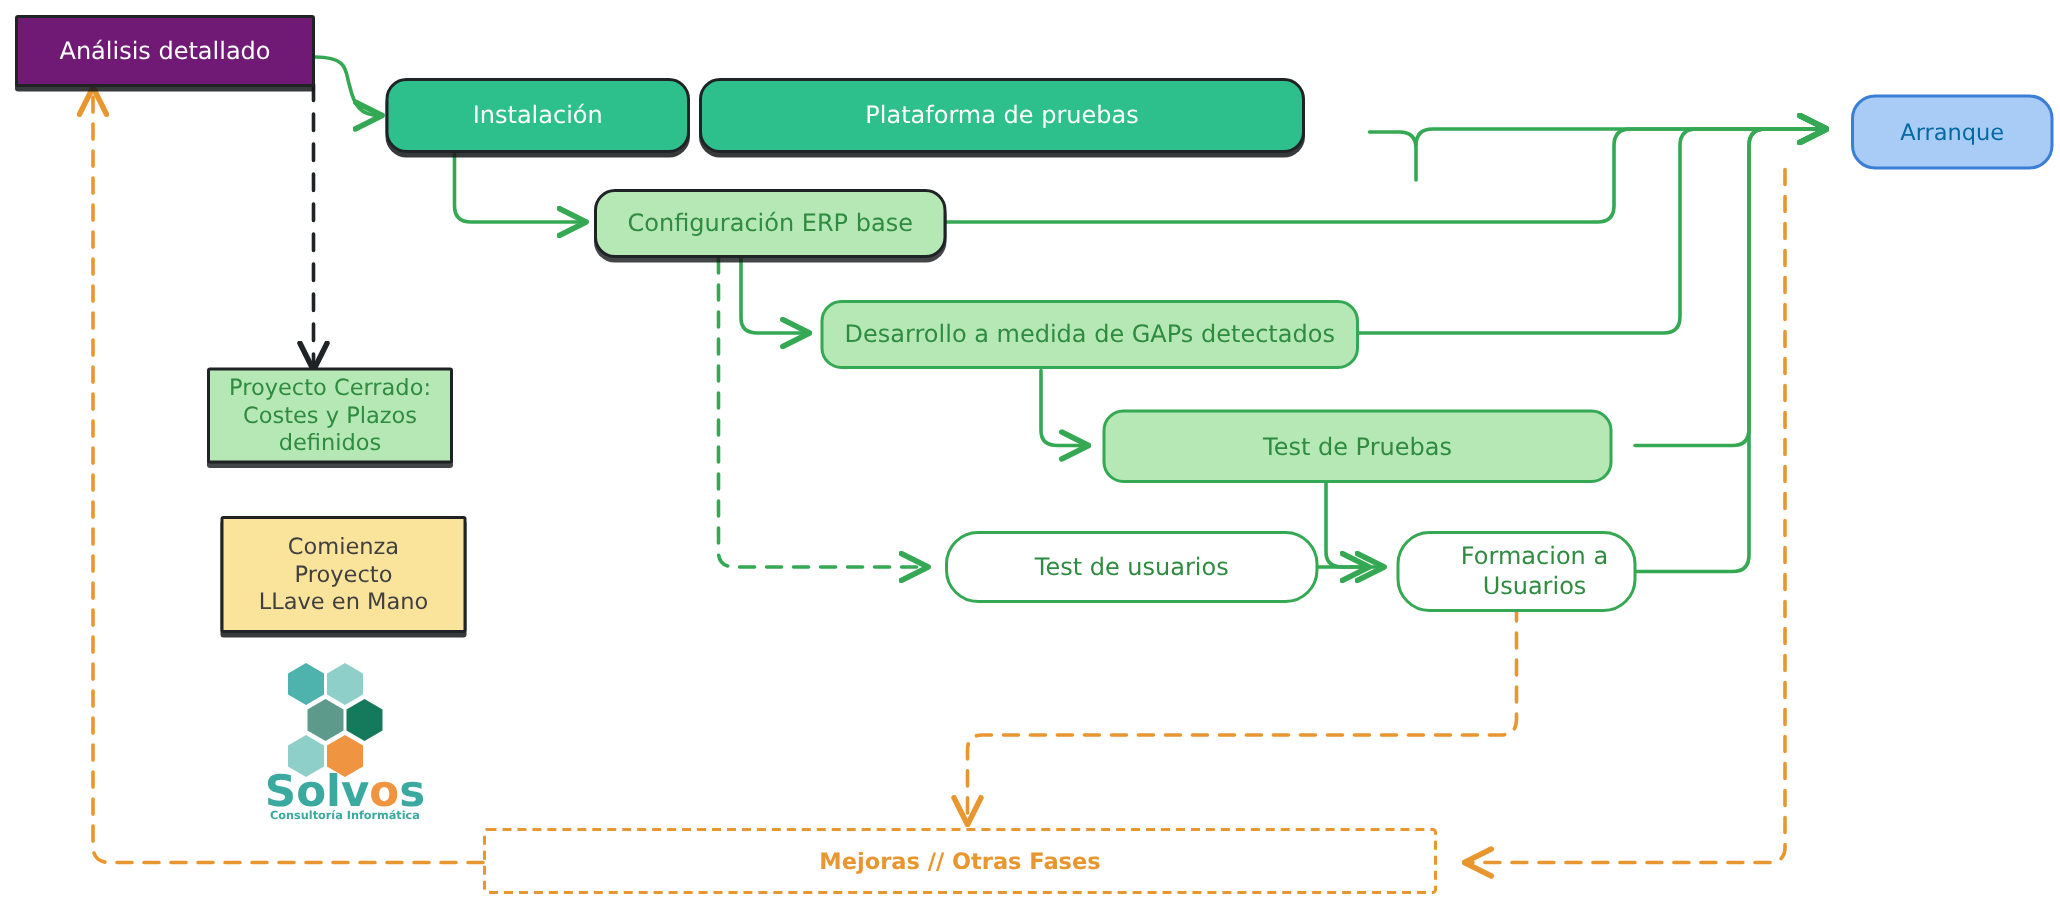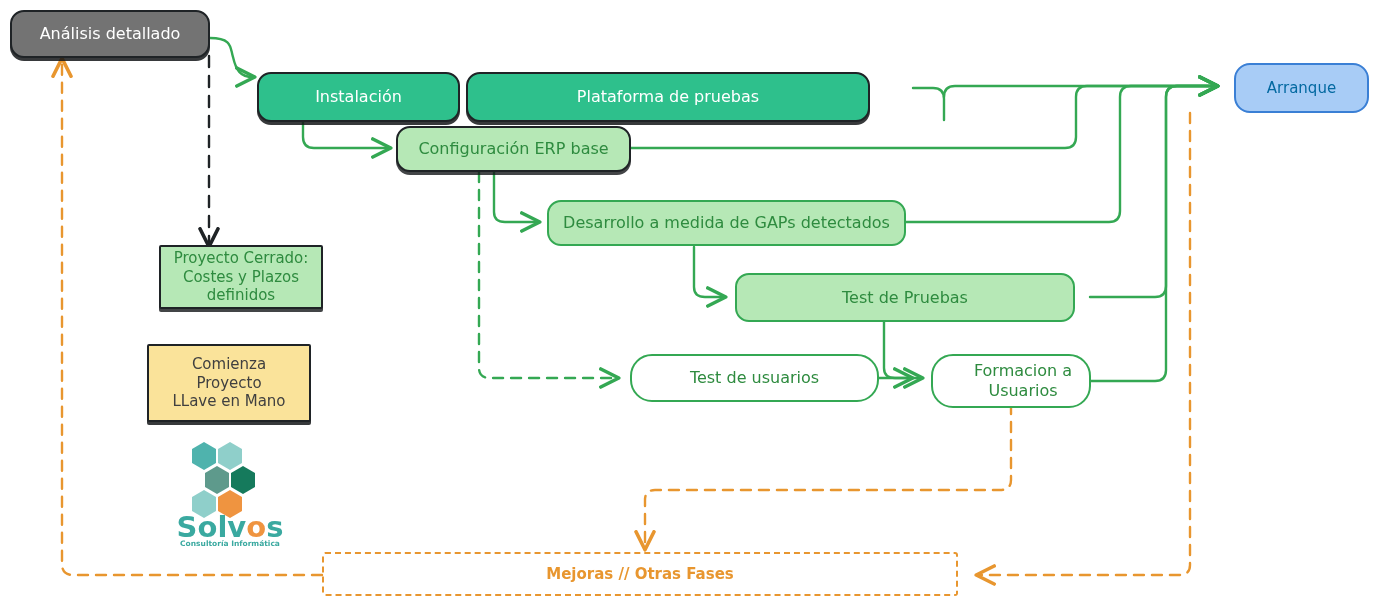--- a/index.html
+++ b/index.html
@@ -34,35 +34,34 @@
     line-height: 1.25;
     z-index: 5;
   }
   .node .lbl {
     display: block;
     padding: 0 8px;
     white-space: pre-line;
   }
   
   .n-dark-solid {
-    background: #737373;
+    background: #701a75;
+    border: 2.5px solid #1f2326;
+    border-radius: 2px;
+    color: #ffffff;
+    font-size: 16px;
+    box-shadow: 0 3px 0 rgba(20,22,25,0.85);
+  }
+  .n-teal {
+    background: #2ec08c;
     border: 2.5px solid #1f2326;
     border-radius: 14px;
     color: #ffffff;
     font-size: 16px;
     box-shadow: 0 3px 0 rgba(20,22,25,0.85);
-  }
-  .n-teal {
-    background: #2ec08c;
-    border: 2.5px solid #1f2326;
-    border-radius: 14px;
-    color: #ffffff;
-    font-size: 16px;
-    box-shadow: 0 3px 0 rgba(20,22,25,0.85);
-    margin-top: 20px;
   }
   
   .n-lightgreen-dark {
     background: #b6e8b6;
     border: 2.5px solid #1f2326;
     border-radius: 14px;
     color: #2e8b3f;
     font-size: 16px;
     box-shadow: 0 3px 0 rgba(20,22,25,0.8);
   }
@@ -204,21 +203,21 @@
 
   <div class="node n-white-green" style="left:630px; top:354px; width:249px; height:48px;">
     <span class="lbl">Test de usuarios</span>
   </div>
 
   <div class="node n-white-green" style="left:931px; top:354px; width:160px; height:54px;padding-left:24px;">
     <span class="lbl">Formacion a
 Usuarios</span>
   </div>
 
-  <div class="node n-rect-green" style="left:159px; top:245px; width:164px; height:64px;">
+  <div class="node n-rect-green" style="left:138px; top:245px; width:164px; height:64px;">
     <span class="lbl">Proyecto Cerrado:
 Costes y Plazos
 definidos</span>
   </div>
 
   <div class="node n-rect-yellow" style="left:147px; top:344px; width:164px; height:78px;">
     <span class="lbl">Comienza Proyecto
 LLave en Mano</span>
   </div>
 

